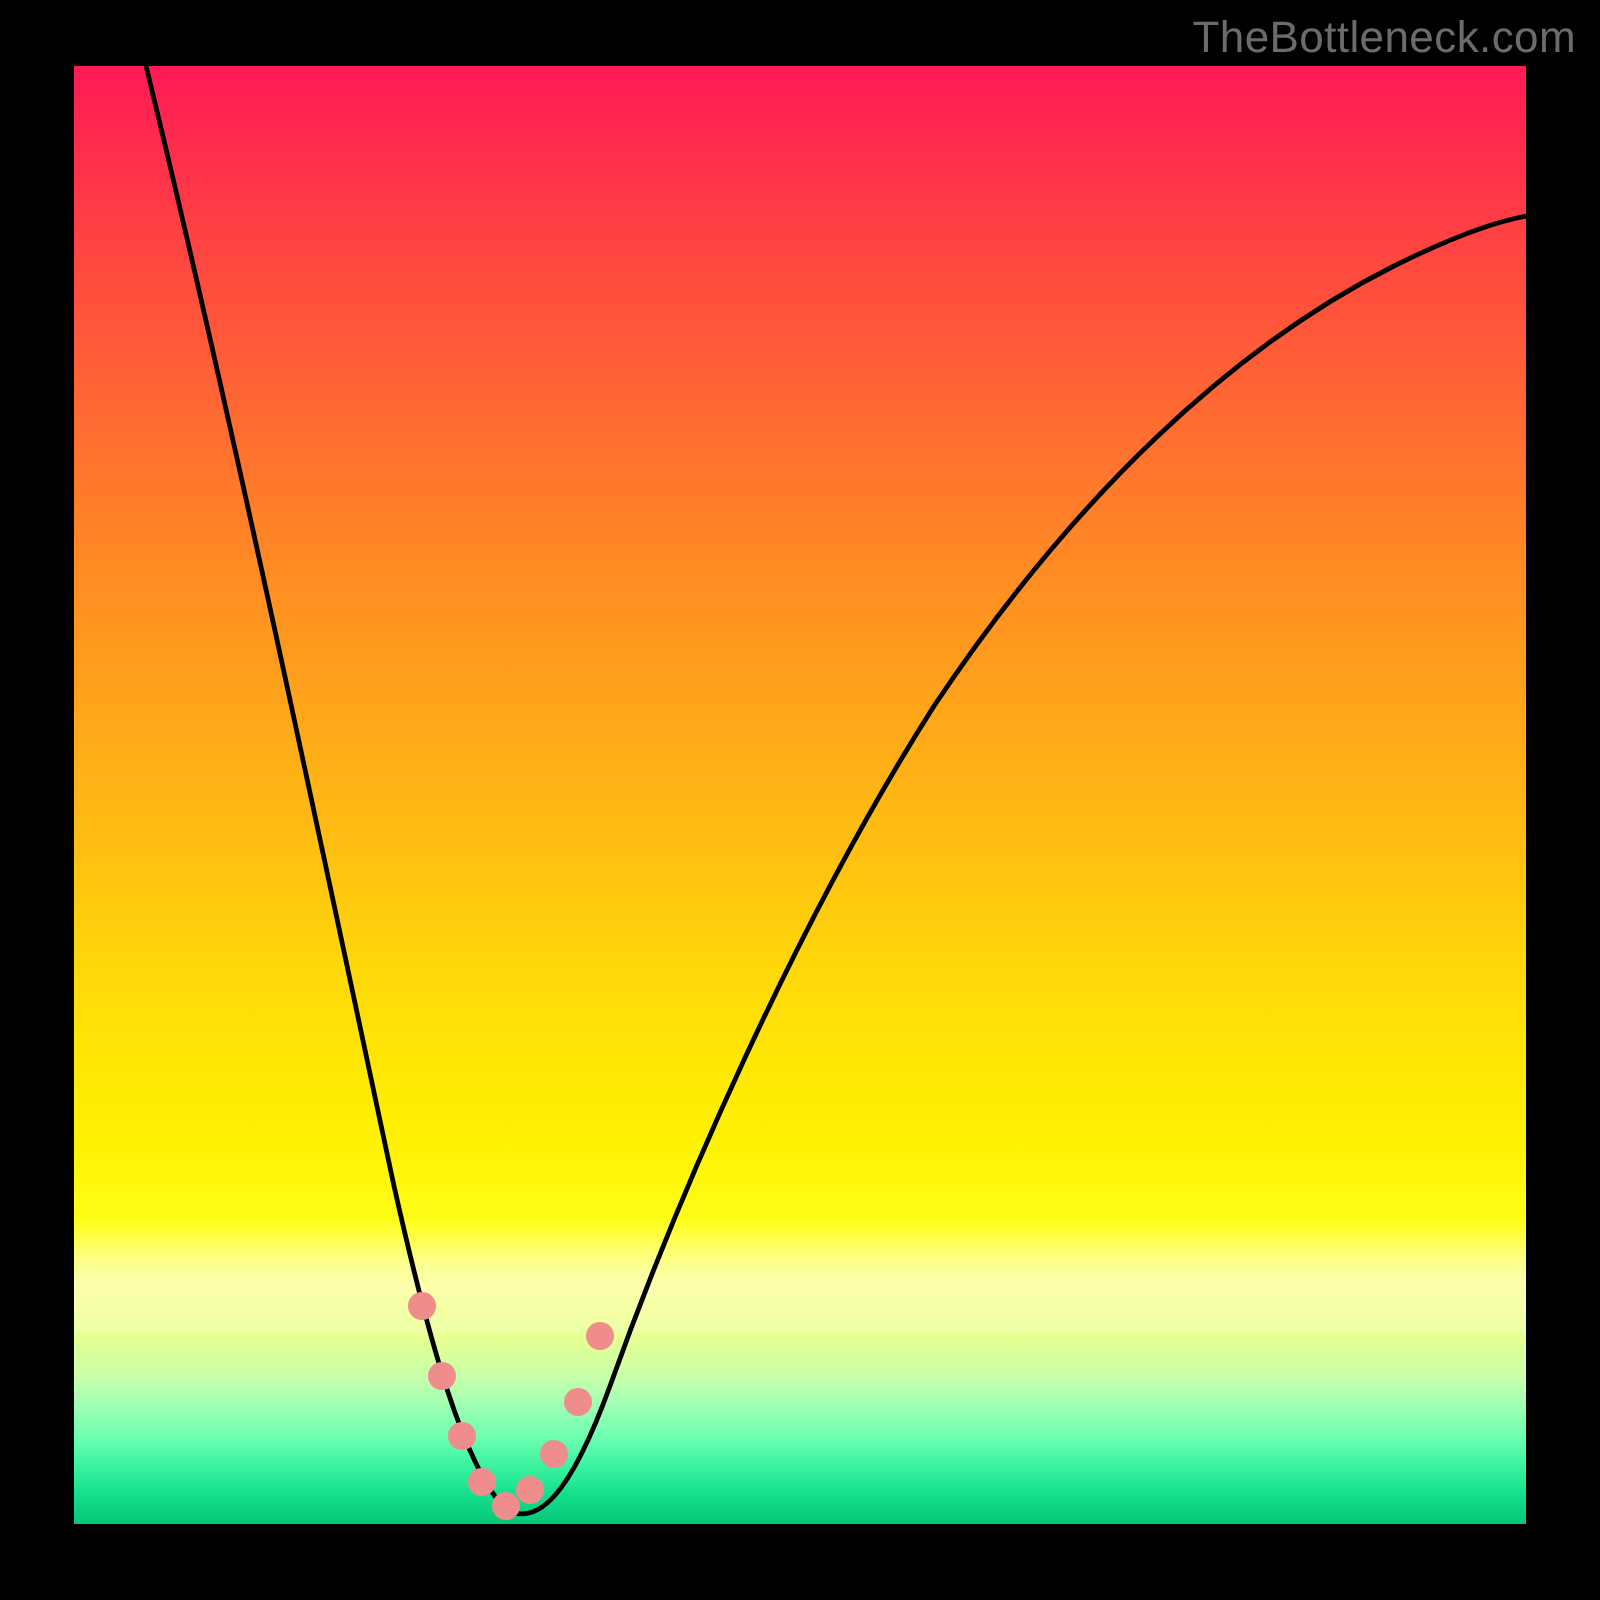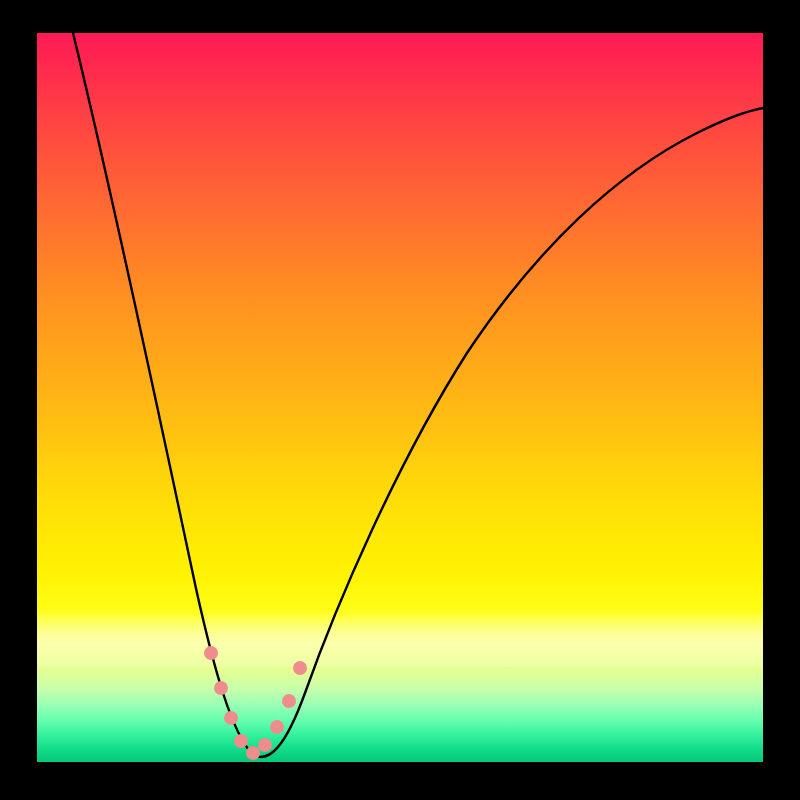--- a/index.html
+++ b/index.html
@@ -107,13 +107,14 @@
         <circle cx="204" cy="708" r="7"></circle>
         <circle cx="216" cy="720" r="7"></circle>
         <circle cx="228" cy="712" r="7"></circle>
         <circle cx="240" cy="694" r="7"></circle>
         <circle cx="252" cy="668" r="7"></circle>
         <circle cx="263" cy="635" r="7"></circle>
       </g>
     </svg>
   </div>
 
+  <div class="watermark">TheBottleneck.com</div>
 </div>
 
 </body></html>

